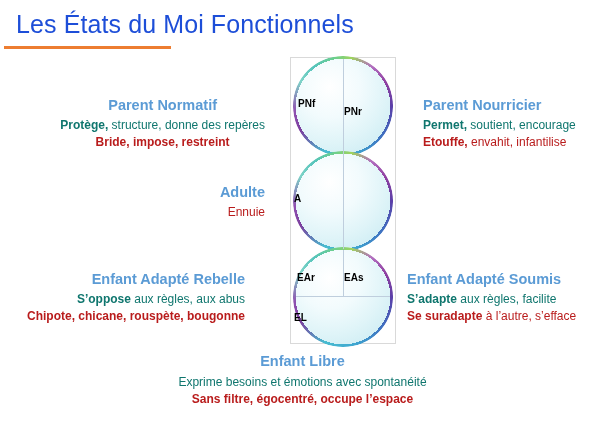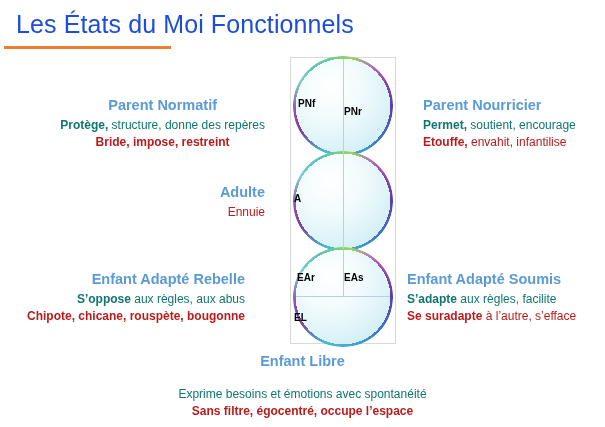--- a/index.html
+++ b/index.html
@@ -140,21 +140,21 @@
   .line-green { font-size: 12px; color: #0f766e; }
   .line-red   { font-size: 12px; color: #b91c1c; }
   .b { font-weight: bold; }
 
   #block-pn  { right: 340px; top: 96px; text-align: center; }
   #block-pnr { left: 423px;  top: 96px; }
   #block-ad  { right: 340px; top: 183px; }
   #block-ear { right: 360px; top: 270px; margin-left: 48px; }
   #block-eas { left: 407px;  top: 270px; }
   #block-el  { left: 0px; top: 352px; width: 605px; }
-  #block-el .head { margin-bottom: 15px; }
+  #block-el .head { margin-bottom: 3px; }
 </style>
 </head>
 <body>
 
 <div id="page-title">Les États du Moi Fonctionnels</div>
 <div id="title-rule"></div>
 
 <div id="circle-frame"></div>
 
 <div class="bubble" id="bubble-parent"></div>

